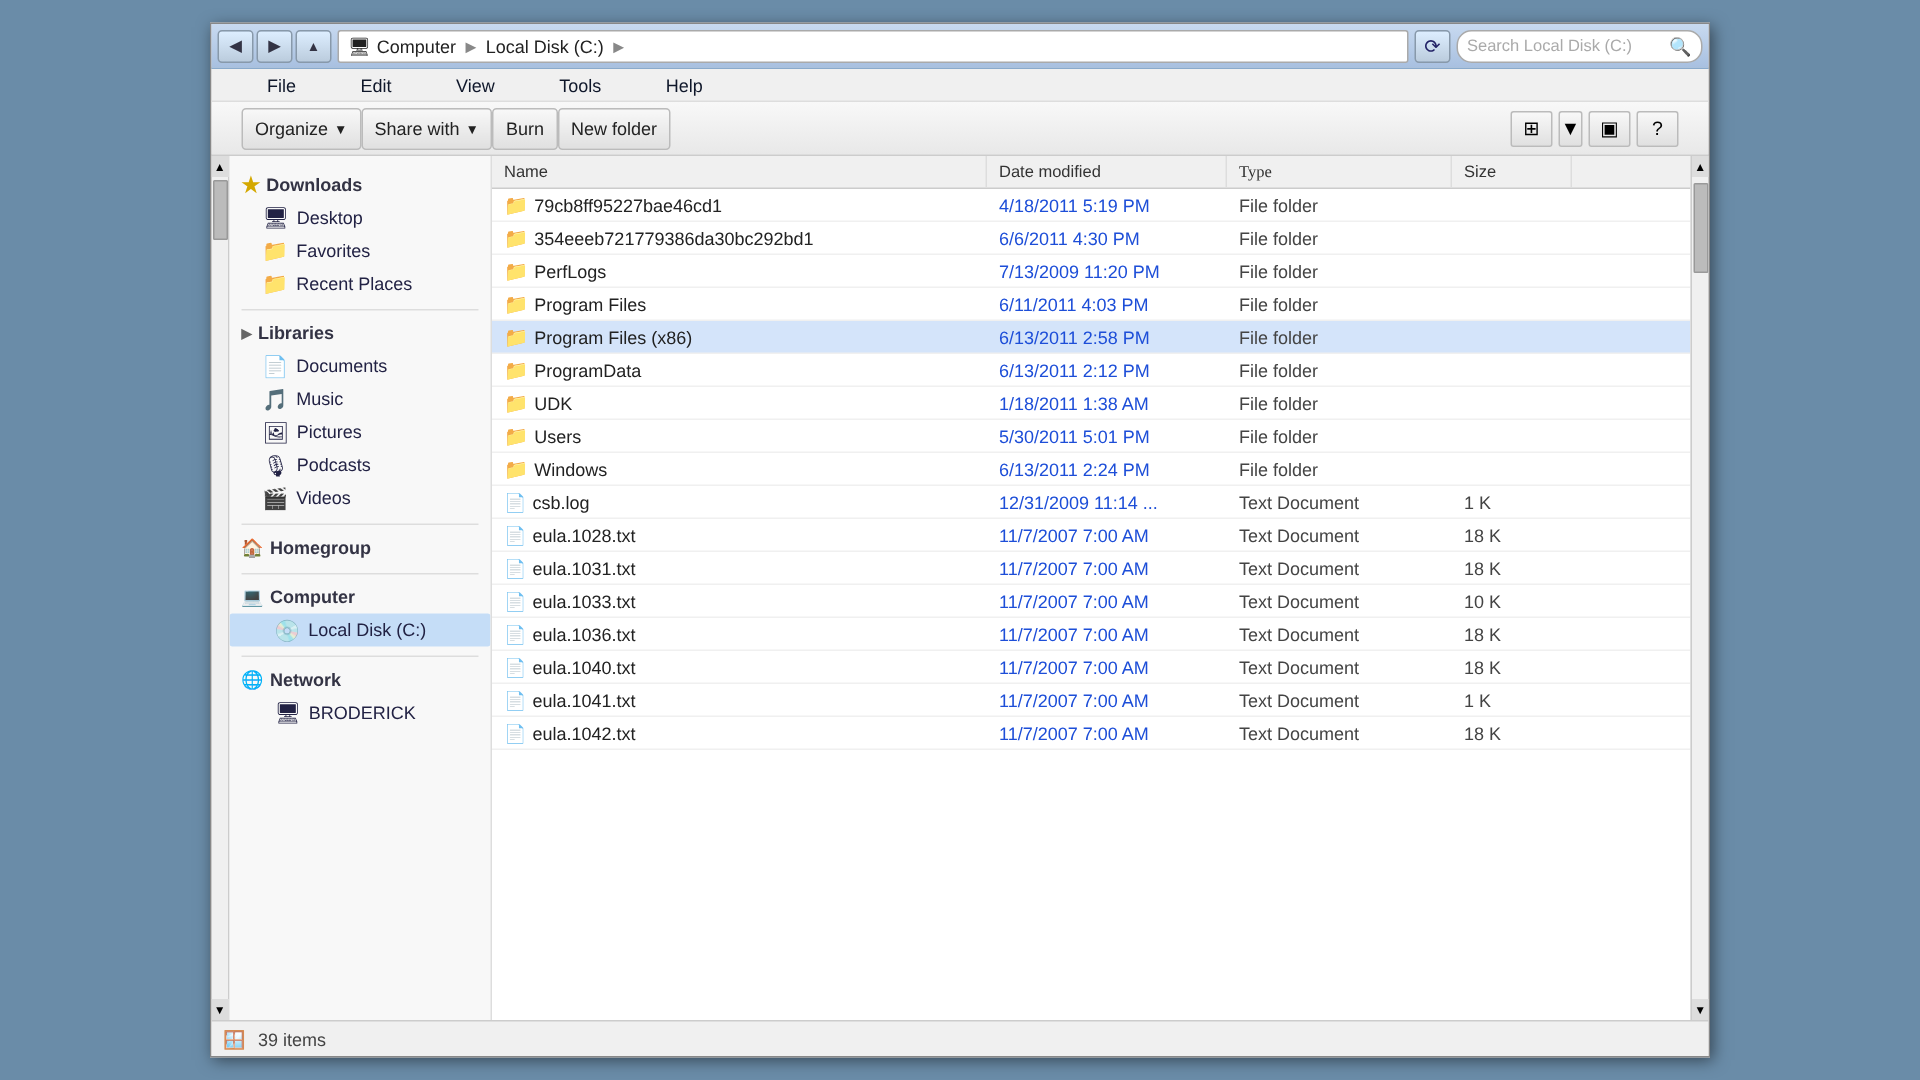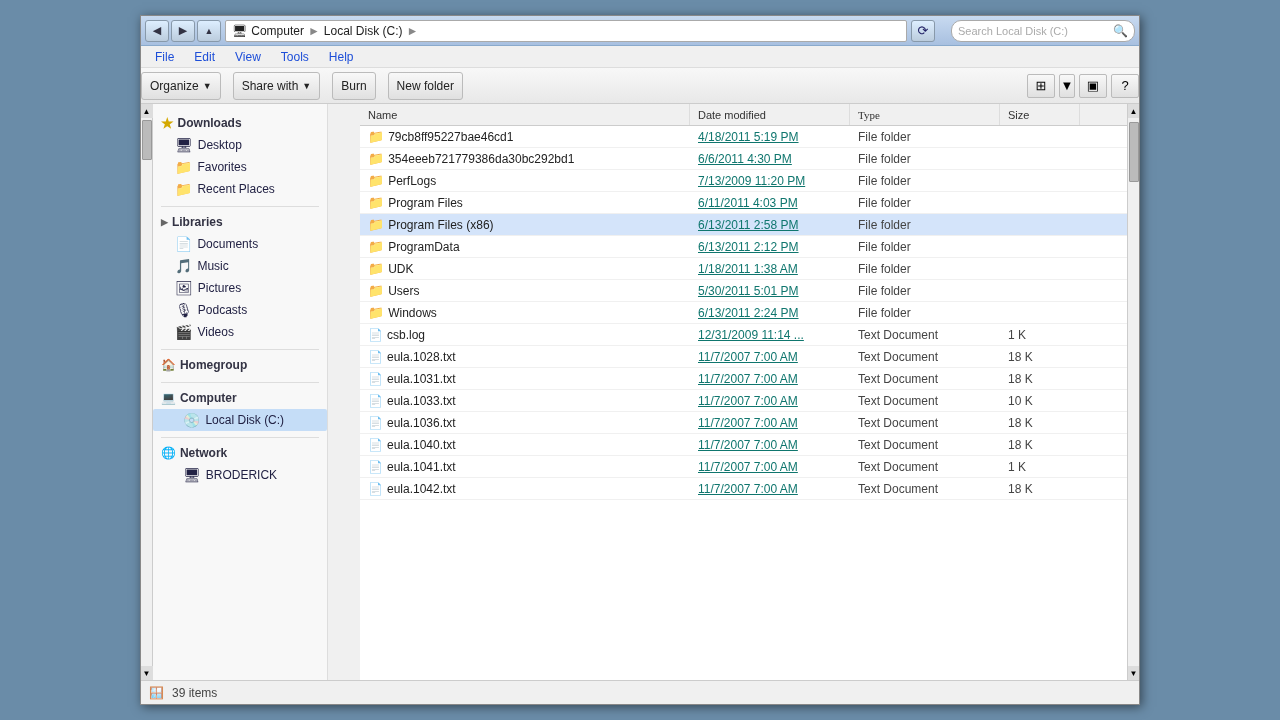--- a/index.html
+++ b/index.html
@@ -73,59 +73,60 @@
       border: 1px solid #8899aa;
       border-radius: 3px;
       cursor: pointer;
       display: flex;
       align-items: center;
       justify-content: center;
       font-size: 13px;
       color: #226;
     }
     .search-bar {
-      width: 184px;
+      width: 164px;
       height: 22px;
       background: white;
       border: 1px solid #aaa;
       border-radius: 10px;
       display: flex;
       align-items: center;
       padding: 0 6px;
       font-size: 11px;
       color: #888;
-      margin-left: 16px;
+      margin-left: 4px;
     }
     .search-icon { margin-left: auto; color: #556; font-size: 12px; }
     
     .menu-bar {
       height: 22px;
       background: #f0f0f0;
       display: flex;
       align-items: center;
       padding: 0 8px;
       border-bottom: 1px solid #ddd;
       gap: 8px;
     }
     .menu-item {
       padding: 2px 6px;
       cursor: pointer;
-      color: #1d4ed8;
+      color: #0f172a;
       font-size: 12px;
       border-radius: 2px;
+      margin-left: 23px;
     }
     
     .toolbar {
       height: 36px;
       background: linear-gradient(to bottom, #f8f8f8, #e8e8e8);
       border-bottom: 1px solid #ccc;
       display: flex;
       align-items: center;
-      padding: 0 0;
-      gap: 12px;
+      padding: 0 20px;
+      gap: 0;
     }
     .toolbar-btn {
       height: 28px;
       padding: 0 8px;
       background: linear-gradient(to bottom, #f8f8f8, #e0e0e0);
       border: 1px solid #bbb;
       border-radius: 3px;
       cursor: pointer;
       display: flex;
       align-items: center;
@@ -193,21 +194,20 @@
       color: #334;
       gap: 4px;
       cursor: pointer;
     }
     
     .content-area {
       flex: 1;
       display: flex;
       flex-direction: column;
       overflow: hidden;
-      margin-left: 32px;
     }
     
     .col-headers {
       height: 22px;
       background: #f0f0f0;
       border-bottom: 1px solid #ccc;
       display: flex;
       align-items: center;
       padding: 0;
       font-size: 11px;
@@ -245,21 +245,21 @@
       font-size: 12px;
       color: #222;
       white-space: nowrap;
       overflow: hidden;
       text-overflow: ellipsis;
       display: flex;
       align-items: center;
       gap: 4px;
     }
     .file-cell-name { flex: 0 0 330px; }
-    .file-cell-date { flex: 0 0 160px; color: #0f766e; text-decoration: underline; }
+    .file-cell-date { flex: 0 0 160px; color: #1d4ed8; }
     .file-cell-type { flex: 0 0 150px; color: #444; }
     .file-cell-size { flex: 0 0 80px; color: #444; text-align: right; }
     .folder-icon { color: #e8a000; font-size: 13px; }
     .doc-icon { color: #6688aa; font-size: 12px; }
     
     .status-bar {
       height: 24px;
       background: #f0f0f0;
       border-top: 1px solid #ccc;
       display: flex;

